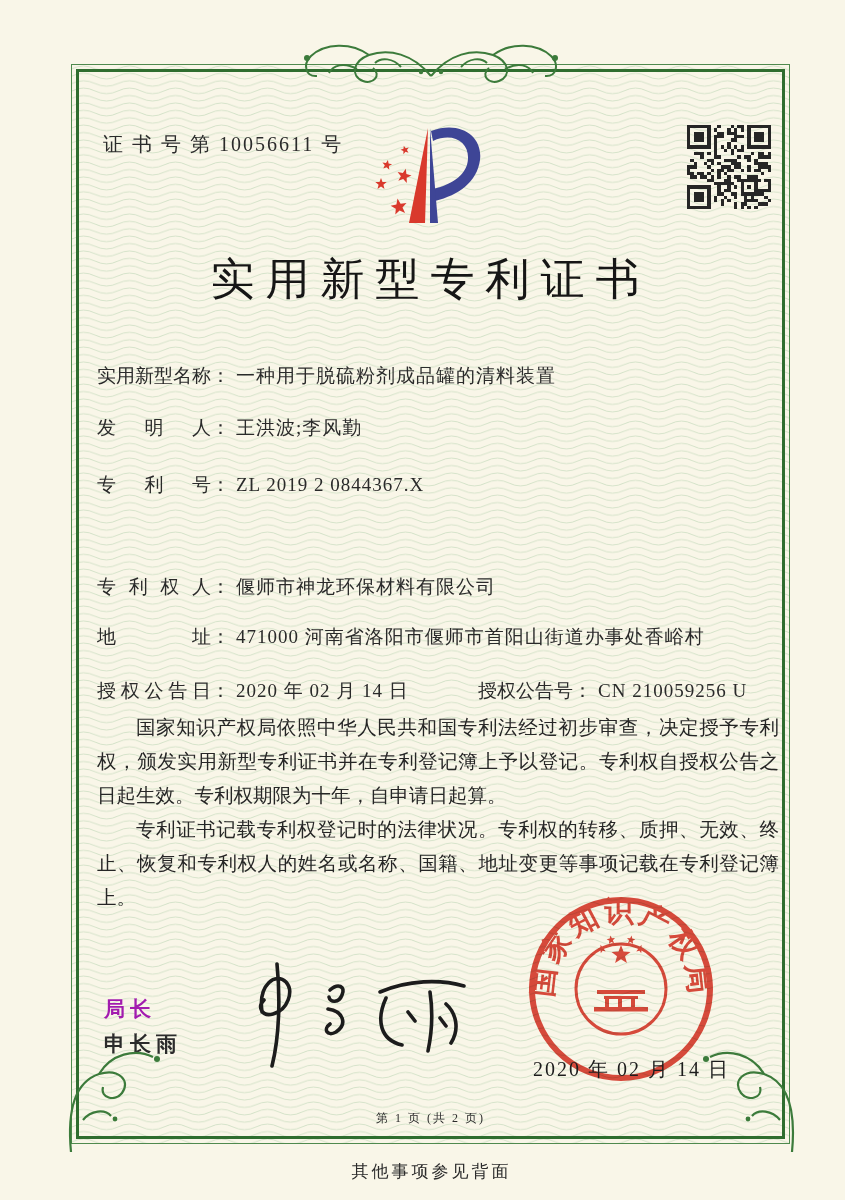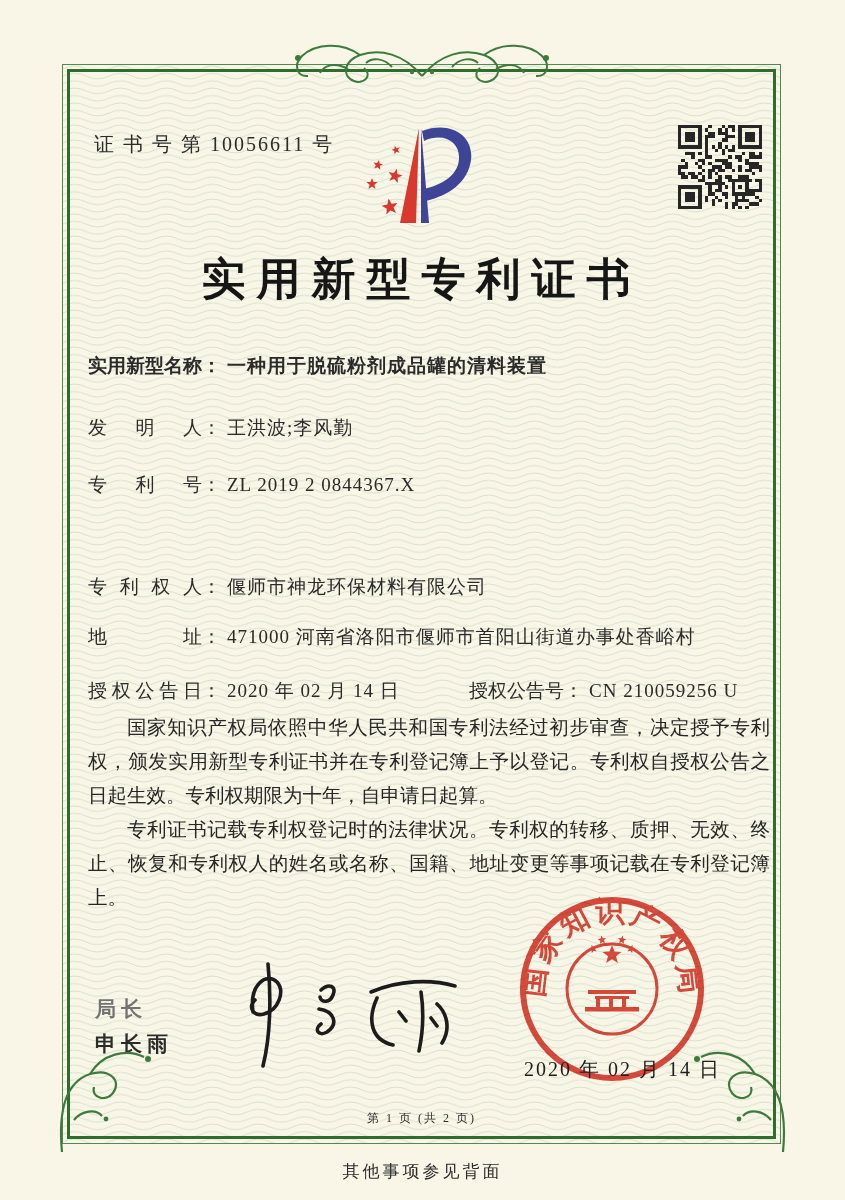--- a/index.html
+++ b/index.html
@@ -2,21 +2,21 @@
 <html><head>
 <meta charset="utf-8">
 <style>
   html,body{margin:0;padding:0;}
   body{
     width:845px;height:1200px;position:relative;overflow:hidden;
     background:#f9f6e8;
     font-family:"Liberation Serif","DejaVu Serif",serif;
     color:#232323;
   }
-  .page{position:absolute;inset:0;}
+  .page{position:absolute;inset:0;margin-left:9px;}
   
   .frame{
     position:absolute;left:62px;top:64px;width:719px;height:1080px;
     border:1.5px solid #4f8a4e;
     box-sizing:border-box;
   }
   .frame-inner{
     position:absolute;left:4px;top:4px;right:4px;bottom:4px;
     border:3px solid #2f6d2f;
   }
@@ -28,42 +28,42 @@
     color:#2b2b2b;z-index:2;
   }
   .logo{position:absolute;left:358px;top:123px;z-index:2;}
   .qr{
     position:absolute;left:678px;top:125px;width:84px;height:84px;z-index:2;
     display:grid;grid-template-columns:repeat(25,1fr);grid-template-rows:repeat(25,1fr);
   }
   .qr .d{background:#262626;}
   .title{
     position:absolute;left:62px;top:250px;width:719px;text-align:center;
-    font-size:44px;font-weight:700;letter-spacing:11px;color:#161616;z-index:2;
+    font-size:44px;font-weight:400;letter-spacing:11px;color:#161616;z-index:2;
   }
   
   .row{position:absolute;left:88px;font-size:19px;color:#2a2a2a;z-index:2;white-space:nowrap;}
   .row .lbl{
     display:inline-block;width:114px;text-align:justify;text-align-last:justify;
     vertical-align:bottom;
   }
   .row .colon{display:inline-block;}
   .row .val{margin-left:6px;letter-spacing:1px;}
   .row .pair2{position:absolute;left:381px;top:0;}
-  .r1{top:353px;font-weight:bold;} .r2{top:415px;} .r3{top:472px;} .r4{top:523px;}
+  .r1{top:363px;} .r2{top:415px;} .r3{top:472px;} .r4{top:523px;}
   .r5{top:574px;} .r6{top:624px;} .r7{top:678px;}
   
   .body-text{
     position:absolute;left:88px;top:711px;width:682px;z-index:2;
     font-size:19.5px;line-height:34px;color:#262626;text-align:justify;
   }
   .body-text p{margin:0;text-indent:2em;}
   
   .director-title{position:absolute;left:95px;top:995px;font-size:21px;letter-spacing:5px;
-    font-family:"Liberation Sans","DejaVu Sans",sans-serif;font-weight:600;color:#737373;z-index:2;}
+    font-family:"Liberation Sans","DejaVu Sans",sans-serif;font-weight:600;color:#a21caf;z-index:2;}
   .director-name{position:absolute;left:95px;top:1030px;font-size:21px;letter-spacing:5px;
     font-family:"Liberation Sans","DejaVu Sans",sans-serif;font-weight:600;color:#2b2b2b;z-index:2;text-align:right;}
   .signature{position:absolute;left:225px;top:952px;z-index:2;}
   .seal{position:absolute;left:516px;top:893px;z-index:4;opacity:.9;mix-blend-mode:multiply;}
   .seal-date{position:absolute;left:524px;top:1056px;font-size:20px;letter-spacing:2px;color:#1d1d1d;z-index:5;}
   
   .page-info{position:absolute;left:62px;top:1110px;width:719px;text-align:center;
     font-size:12px;color:#2c2c2c;z-index:2;letter-spacing:2px;}
   .back-note{position:absolute;left:0;top:1160px;width:845px;text-align:center;
     font-size:17px;color:#2b2b2b;letter-spacing:3px;z-index:2;}

